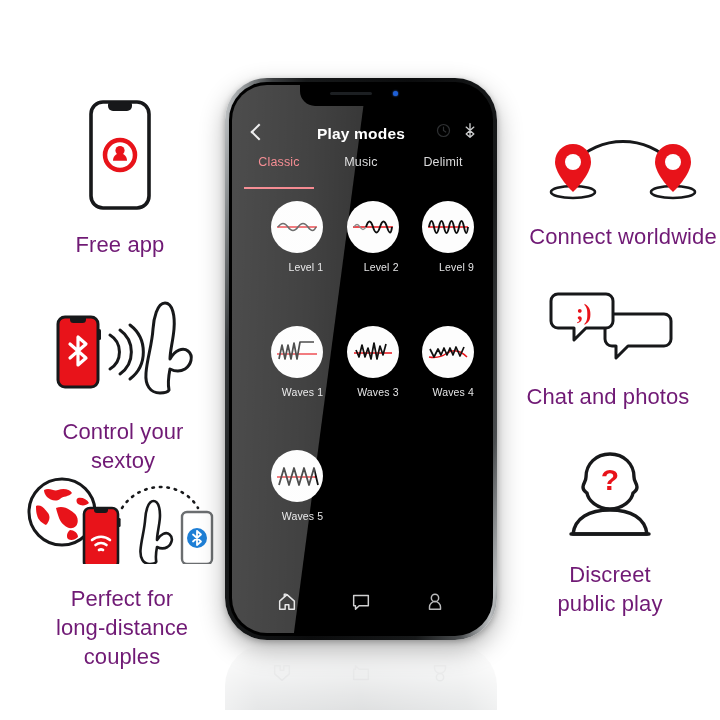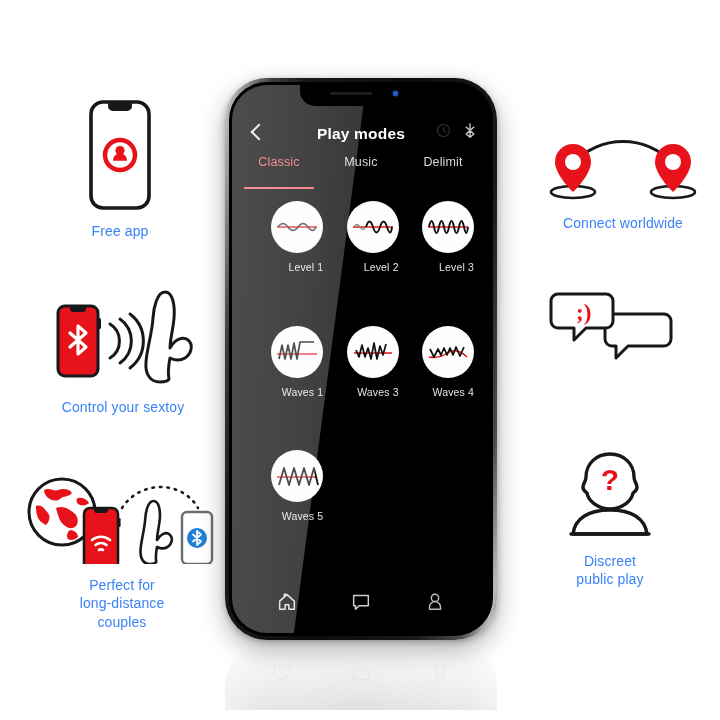--- a/index.html
+++ b/index.html
@@ -8,27 +8,27 @@
     background: #ffffff;
     font-family: "Liberation Sans", sans-serif;
     overflow: hidden;
   }
   #stage { position: relative; width: 720px; height: 720px; background: #fff; }
 
   
   .feature { position: absolute; display: flex; flex-direction: column; align-items: center; }
   .feature .art { position: relative; display: flex; align-items: flex-end; justify-content: center; }
   .feature .cap {
-    margin-top: 12px; text-align: center;
-    font-size: 14px; color: #3b82f6; line-height: 1.32; letter-spacing: .1px;
+    margin-top: 20px; text-align: center;
+    font-size: 22px; color: #701a75; line-height: 1.32; letter-spacing: .1px;
     white-space: pre-line;
   }
 
   #f-free-app      { left: 42px;  top: 100px;  width: 156px; }
-  #f-control       { left: 28px;  top: 286px;  width: 190px; }
+  #f-control       { left: 28px;  top: 297px;  width: 190px; }
   #f-longdistance  { left: 22px;  top: 472px;  width: 200px; }
   #f-worldwide     { left: 523px; top: 136px;  width: 200px; }
   #f-chat          { left: 518px; top: 288px;  width: 180px; }
   #f-discreet      { left: 530px; top: 448px;  width: 160px; }
 
   
   #phone {
     position: absolute; left: 225px; top: 78px;
     width: 272px; height: 562px;
     border-radius: 42px;
@@ -211,20 +211,21 @@
 </div>
 
 <div class="feature" id="f-chat">
   <div class="art">
     <svg width="160" height="74" viewBox="0 0 160 74">
       <path d="M84 26 h52 a7 7 0 0 1 7 7 v18 a7 7 0 0 1 -7 7 h-36 l-12 12 v-12 h-4 a7 7 0 0 1 -7 -7 v-18 a7 7 0 0 1 7 -7 z" fill="#fff" stroke="#17181a" stroke-width="3" stroke-linejoin="round"></path>
       <path d="M30 6 h48 a7 7 0 0 1 7 7 v20 a7 7 0 0 1 -7 7 h-20 l-12 12 v-12 h-16 a7 7 0 0 1 -7 -7 v-20 a7 7 0 0 1 7 -7 z" fill="#fff" stroke="#17181a" stroke-width="3" stroke-linejoin="round"></path>
       <text x="48" y="32" font-family="Liberation Serif, serif" font-size="23" font-weight="bold" fill="#e8131a">;)</text>
     </svg>
   </div>
+  <div class="cap">Chat and photos</div>
 </div>
 
 <div class="feature" id="f-discreet">
   <div class="art">
     <svg width="110" height="92" viewBox="0 0 110 92">
       <path d="M55 6 c14 0 24 10 24 23 c0 5 3 6 3 10 c0 4 -3 5 -4 6 c-1 7 -10 16 -23 16 c-13 0 -22 -9 -23 -16 c-1 -1 -4 -2 -4 -6 c0 -4 3 -5 3 -10 c0 -13 10 -23 24 -23 z" fill="#fff" stroke="#17181a" stroke-width="3.4" stroke-linejoin="round"></path>
       <text x="55" y="42" text-anchor="middle" font-family="Liberation Sans, sans-serif" font-size="30" font-weight="bold" fill="#e8131a">?</text>
       <path d="M18 86 c2 -16 16 -24 37 -24 c21 0 35 8 37 24 z" fill="#fff" stroke="#17181a" stroke-width="3.4" stroke-linejoin="round"></path>
       <path d="M16 86 h78" stroke="#17181a" stroke-width="3.4" stroke-linecap="round"></path>
     </svg>
@@ -293,21 +294,21 @@
             <div class="mode-label">Level 2</div>
           </div>
 
           <div class="mode">
             <div class="mode-circle">
               <svg width="44" height="30" viewBox="0 0 44 30">
                 <path d="M2 15 h40" stroke="#e8131a" stroke-width="1.5"></path>
                 <path d="M3 15 q2.5 -12 5 0 t5 0 t5 0 t5 0 t5 0 t5 0 t5 0 t4 0" fill="none" stroke="#101010" stroke-width="1.9"></path>
               </svg>
             </div>
-            <div class="mode-label">Level 3</div>
+            <div class="mode-label">Level 9</div>
           </div>
 
           <div class="mode">
             <div class="mode-circle">
               <svg width="44" height="30" viewBox="0 0 44 30">
                 <path d="M2 17 h40" stroke="#e8131a" stroke-width="1.4"></path>
                 <path d="M4 22 l3 -14 l3 14 l3 -14 l3 14 l3 -16 l3 16 l3 -17 l14 0" fill="none" stroke="#101010" stroke-width="1.7" stroke-linejoin="round"></path>
               </svg>
             </div>
             <div class="mode-label">Waves 1</div>

